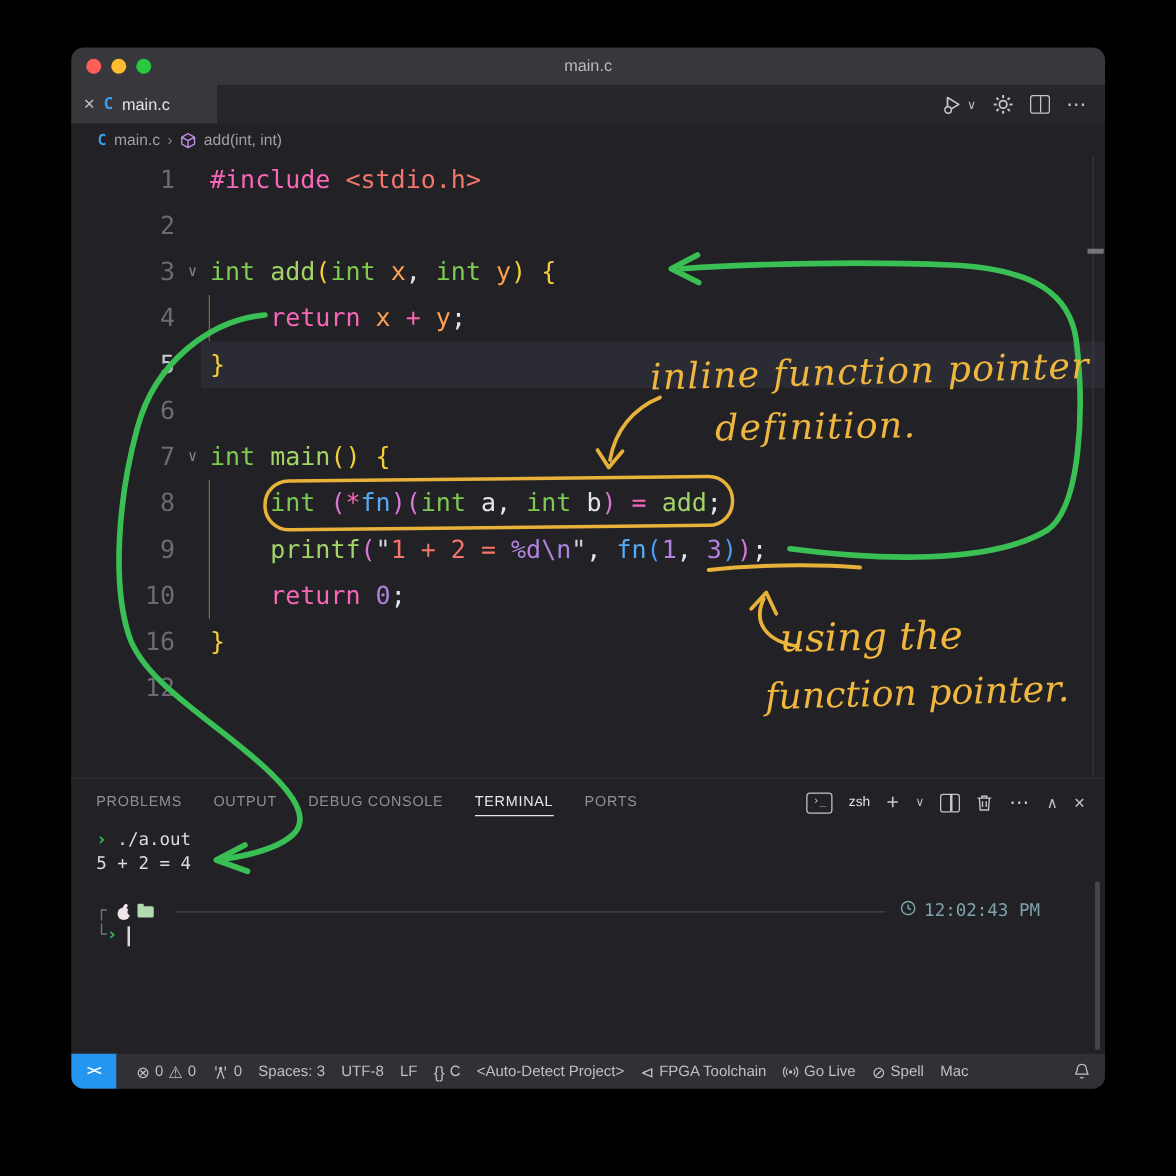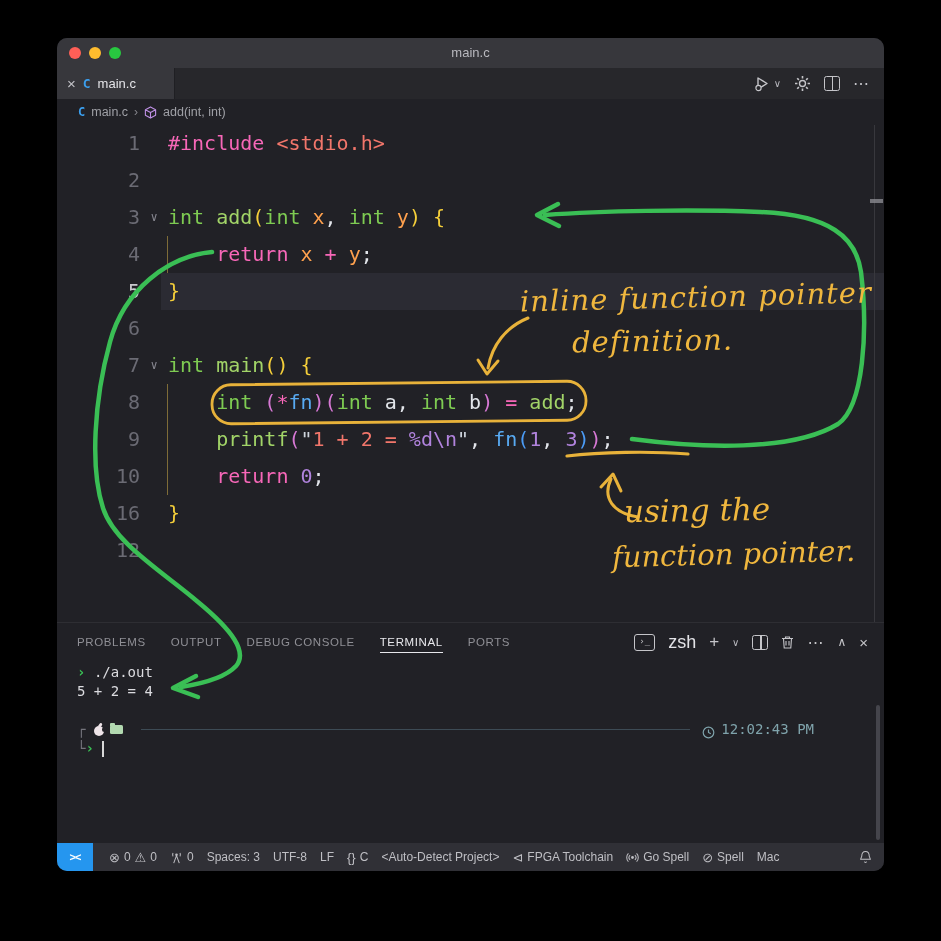--- a/index.html
+++ b/index.html
@@ -56,21 +56,21 @@
   .termicon{width:19px;height:15px;border:1.4px solid #c5c5c9;border-radius:3px;font-size:9px;line-height:13px;
     text-align:center;color:#c5c5c9;font-family:"DejaVu Sans Mono",monospace;}
   .plus{font-size:17px;font-weight:400;}
   .term{position:absolute;left:0;top:40px;right:0;bottom:0;font-family:"DejaVu Sans Mono",monospace;
     font-size:14px;color:#dcdce0;}
   .tline{height:19px;line-height:19px;white-space:pre;padding-left:20px;display:flex;align-items:center;}
   .gprompt{color:#3abf55;font-weight:bold;}
   .corner{color:#74747c;}
   .tpath{color:#4ea1e8;}
   .dashline{flex:1;border-top:1px solid #3d4b55;margin:0 12px 0 10px;}
-  .ttime{color:#7fa3ab;display:flex;align-items:flex-end;gap:6px;padding-right:70px;}
+  .ttime{color:#7fa3ab;display:flex;align-items:flex-start;gap:6px;padding-right:52px;}
   .cursor{display:inline-block;width:2px;height:16px;background:#d8d8d8;margin-left:8px;vertical-align:middle;}
   .apple{position:relative;width:11px;height:12px;margin:0 5px 0 9px;display:inline-block;}
   .apple i{position:absolute;left:0;top:2px;width:10px;height:10px;background:#eee4e8;border-radius:50%;}
   .apple b{position:absolute;right:-2px;top:3px;width:5px;height:5px;background:#212126;border-radius:50%;}
   .apple u{position:absolute;left:5px;top:-1px;width:3px;height:4px;background:#eee4e8;border-radius:50% 50% 50% 0;transform:rotate(35deg);}
   .folder{position:relative;width:13px;height:9px;background:#b2d9b0;border-radius:1.5px;margin-right:8px;display:inline-block;}
   .folder:before{content:"";position:absolute;left:0;top:-2px;width:5px;height:3px;background:#b2d9b0;border-radius:1px 1px 0 0;}
   .tscroll{position:absolute;right:4px;top:82px;width:4px;height:135px;background:#45454c;border-radius:2px;}
   
   .statusbar{position:absolute;left:0;bottom:0;right:0;height:28px;background:#303036;display:flex;
@@ -168,21 +168,21 @@
       <div class="panel-head">
         <div class="ptabs" id="ptabs">
             <span class="ptab">PROBLEMS</span>
             <span class="ptab">OUTPUT</span>
             <span class="ptab">DEBUG CONSOLE</span>
             <span class="ptab active">TERMINAL</span>
             <span class="ptab">PORTS</span>
           </div>
         <div class="pactions">
           <span class="termicon">›_</span>
-          <span style="color:#e2e2e6;font-size:18px">zsh</span>
+          <span style="color:#e2e2e6;font-size:11px">zsh</span>
           <span class="plus">+</span>
           <span class="chev">∨</span>
           <span class="spliticon"></span>
           <svg width="13" height="14" viewBox="0 0 13 14">
             <path d="M1 3.5 H12 M4.5 3.5 V2 H8.5 V3.5 M2.5 3.5 L3.2 13 H9.8 L10.5 3.5 M5 6 V10.5 M8 6 V10.5" fill="none" stroke="#c5c5c9" stroke-width="1.1"></path>
           </svg>
           <span class="dots">⋯</span>
           <span style="font-size:12px">∧</span>
           <span style="font-size:15px">×</span>
         </div>
@@ -246,21 +246,21 @@
         </div>
       <div class="sb">
         <span class="ic">⊲</span>
         <span>FPGA Toolchain</span>
       </div>
       <div class="sb">
         <svg width="13" height="13" viewBox="0 0 14 14">
           <circle cx="7" cy="7" r="1.5" fill="#bfbfc4"></circle>
           <path d="M4.4 9.6 a3.7 3.7 0 0 1 0-5.2 M9.6 4.4 a3.7 3.7 0 0 1 0 5.2 M2.6 11.4 a6.2 6.2 0 0 1 0-8.8 M11.4 2.6 a6.2 6.2 0 0 1 0 8.8" fill="none" stroke="#bfbfc4" stroke-width="1.1"></path>
         </svg>
-        <span>Go Spell</span>
+        <span>Go Live</span>
       </div>
       <div class="sb">
         <span class="ic">⊘</span>
         <span>Spell</span>
       </div>
       <div class="sb">
           <span>Mac</span>
         </div>
       <div class="sb bell">
         <svg width="13" height="14" viewBox="0 0 14 15">

